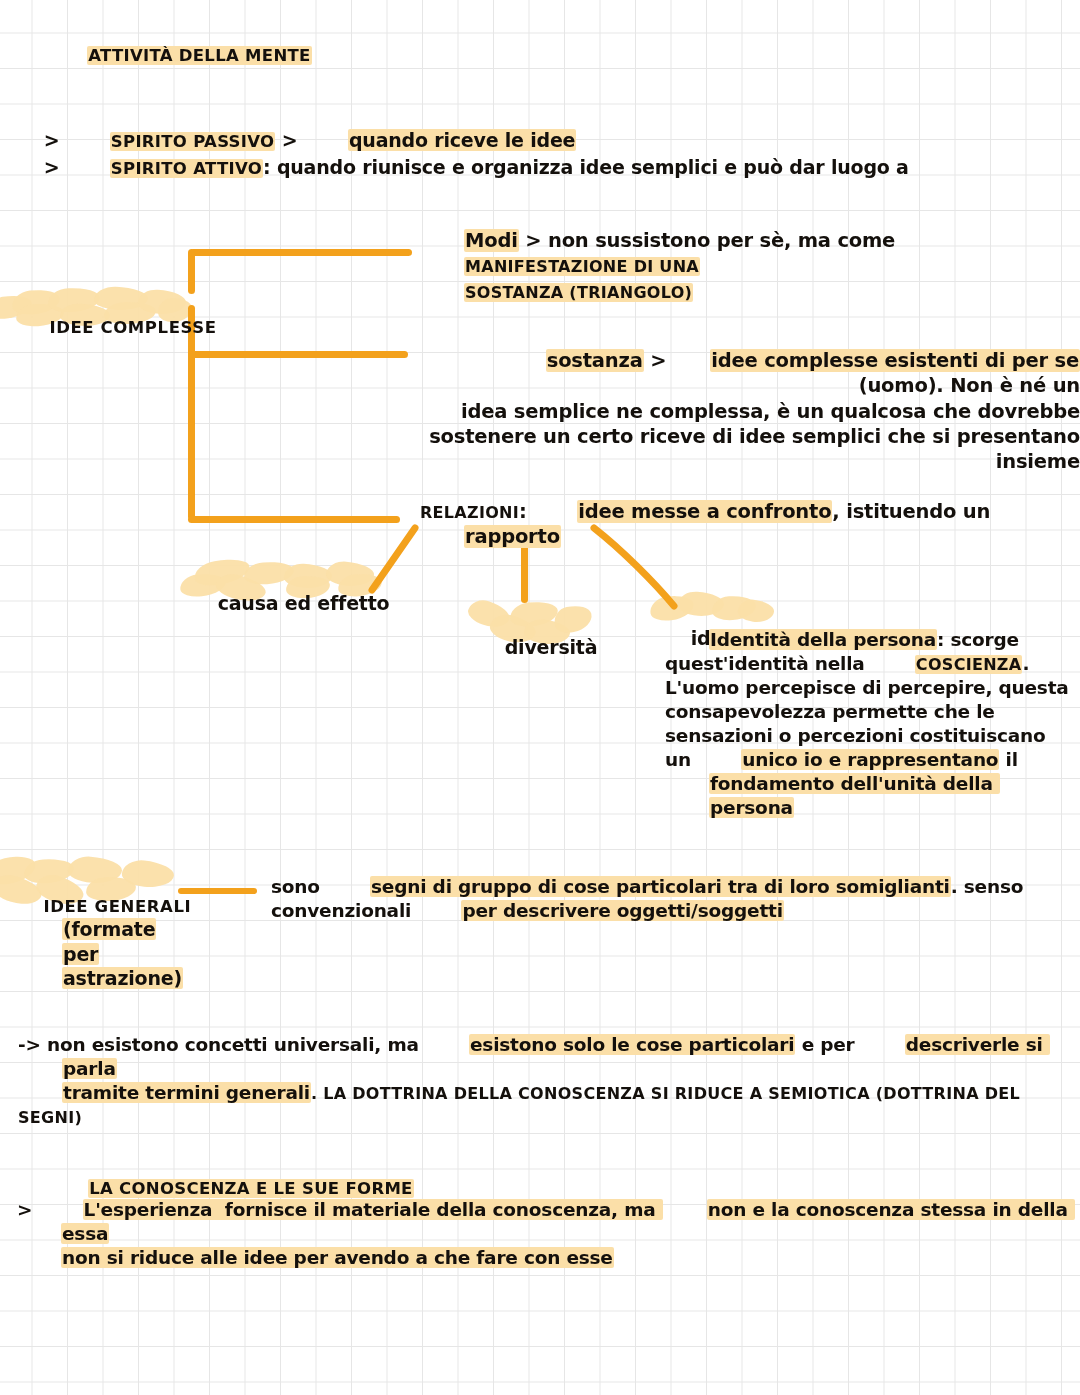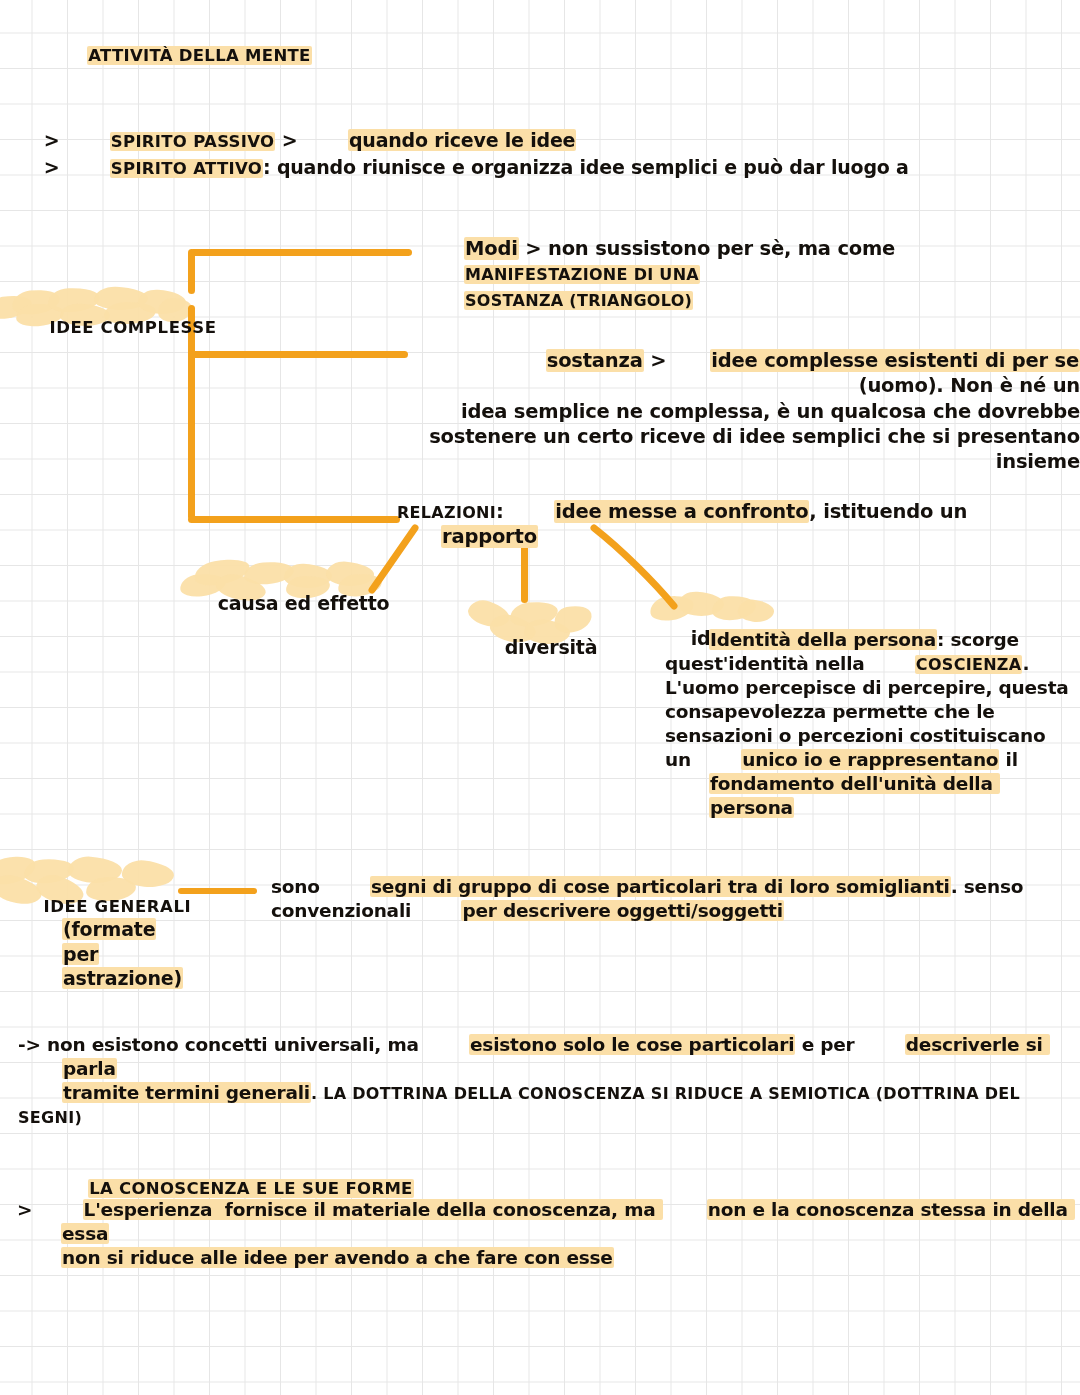--- a/index.html
+++ b/index.html
@@ -129,25 +129,25 @@
     <i style="left:74px;  top:18px;  width:50px; height:22px; transform:rotate(3deg);"></i>
     <i style="left:108px; top:1px;   width:54px; height:23px; transform:rotate(2deg);"></i>
     <i style="left:118px; top:16px;  width:52px; height:22px; transform:rotate(-2deg);"></i>
     <i style="left:152px; top:4px;   width:48px; height:24px; transform:rotate(4deg);"></i>
     <i style="left:172px; top:12px;  width:34px; height:24px; transform:rotate(-4deg);"></i>
   </div>
   <div class="tx t-node" style="left:24px; top:296px;">
     <span>IDEE COMPLESSE</span>
   </div>
 
-  <div class="tx t-body" style="left:420px; top:236px; width:660px;"><span class="hl">Modi</span><span> &gt; </span><span>non sussistono per sè, ma come </span><span class="hl t-caps">MANIFESTAZIONE DI UNA</span><br><span class="hl t-caps">SOSTANZA (TRIANGOLO)</span></div>
+  <div class="tx t-body" style="left:420px; top:228px; width:660px;"><span class="hl">Modi</span><span> &gt; </span><span>non sussistono per sè, ma come </span><span class="hl t-caps">MANIFESTAZIONE DI UNA</span><br><span class="hl t-caps">SOSTANZA (TRIANGOLO)</span></div>
 
   <div class="tx t-body" style="left:418px; top:348px; width:662px;text-align:right;"><span class="hl">sostanza</span><span> &gt;</span><span class="hl">idee complesse esistenti di per se</span><span> (uomo). Non è né un</span><br><span>idea semplice ne complessa, è un qualcosa che dovrebbe</span><br><span>sostenere un certo riceve di idee semplici che si presentano</span><br><span>insieme</span></div>
 
-  <div class="tx t-body" style="left:397px; top:499px;"><span class="t-caps">RELAZIONI</span><span>: </span><span class="hl">idee messe a confronto</span><span>, istituendo un </span><span class="hl">rapporto</span></div>
+  <div class="tx t-body" style="left:420px; top:499px;"><span class="t-caps">RELAZIONI</span><span>: </span><span class="hl">idee messe a confronto</span><span>, istituendo un </span><span class="hl">rapporto</span></div>
 
   <svg class="curve" style="left:370px; top:524px; width:60px; height:70px;" viewBox="0 0 60 70">
     <path d="M 45 4 L 2 66"></path>
   </svg>
   <div class="ln v" style="left:521px; top:528px; height:75px;"></div>
   <svg class="curve" style="left:588px; top:524px; width:110px; height:90px;" viewBox="0 0 110 90">
     <path d="M 6 4 C 34 26, 66 58, 86 82"></path>
   </svg>
 
   <div class="blob" style="left:180px; top:558px; width:218px; height:46px;">

